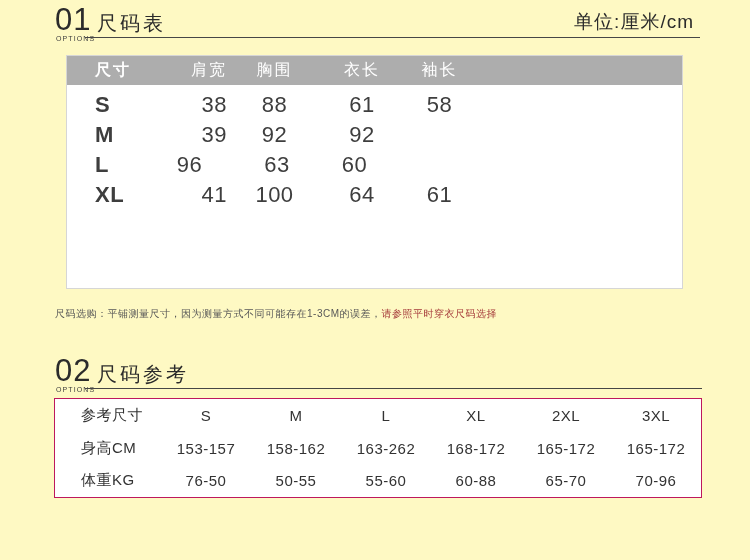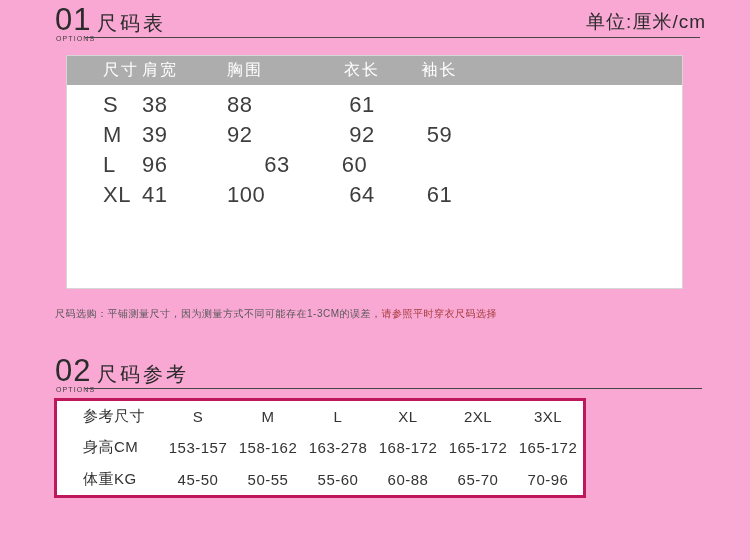--- a/index.html
+++ b/index.html
@@ -1,80 +1,80 @@
 <!DOCTYPE html>
 <html><head>
 <meta charset="utf-8">
 <style>
   * { margin:0; padding:0; box-sizing:border-box; }
   html,body { background:#ffffff; }
   .canvas {
-    position:relative; width:750px; height:560px; background:#f9a8d4;
+    position:relative; width:750px; height:560px; background:#fef9c3;
     font-family:"Liberation Sans","DejaVu Sans",sans-serif; overflow:hidden;
     color:#2d2d2d;
   }
   .sec-num { position:absolute; font-size:31px; line-height:32px; color:#2b2b2b; letter-spacing:1px; }
   .sec-opts { position:absolute; font-size:7px; color:#3c3c3c; letter-spacing:1.1px; }
   .sec-title { position:absolute; font-size:20px; letter-spacing:3px; color:#2b2b2b;text-align:center; }
   .unit { position:absolute; font-size:19px; letter-spacing:1px; color:#2b2b2b; }
   .rule { position:absolute; height:1px; background:#464646; }
 
   
   .size-table { position:absolute; left:66px; top:55px; width:617px; height:234px; border:1px solid #d6d6d6; background:#fff; }
   .size-thead { display:flex; align-items:center; height:29px; background:#adadad; color:#ffffff; font-size:16px; letter-spacing:2px; }
   .size-tbody { margin-top:5px; }
   .size-row { display:flex; align-items:center; height:30px; font-size:22px; color:#3e3e3e; letter-spacing:0.5px; }
-  .c1 { width:75px; padding-left:36px; text-align:left; }
-  .c2 { width:85px; text-align:left; }
-  .c3 { width:95px; text-align:left; }
+  .c1 { width:75px; padding-left:28px; text-align:left;font-weight:bold; }
+  .c2 { width:85px; text-align:right; }
+  .c3 { width:95px; text-align:center; }
   .c4 { width:80px; text-align:center; }
   .c5 { width:75px; text-align:center; }
 
   
   .note { position:absolute; left:55px; top:307px; font-size:10px; color:#575757; letter-spacing:0.5px; white-space:nowrap; }
   .note-red { color:#a53a3a; }
 
   
-  .ref-table { position:absolute; left:54px; top:398px; width:532px; height:100px; border:3px solid #be185d; display:flex; flex-direction:column; background:#fff; }
+  .ref-table { position:absolute; left:54px; top:398px; width:648px; height:100px; border:1px solid #be185d; display:flex; flex-direction:column; background:#fff; }
   .ref-row { flex:1; display:flex; align-items:center; font-size:15px; color:#333333; letter-spacing:0.5px; }
   .t2c1 { width:106px; padding-left:26px; text-align:left; }
   .t2c { flex:1; text-align:center; }
 </style>
 </head>
 <body>
 
 <div class="canvas">
 
   <div class="sec-num" style="left:55px; top:4px;">01</div>
   <div class="sec-opts" style="left:56px; top:35px;">OPTIONS</div>
   <div class="sec-title" style="left:97px; top:10px;">尺码表</div>
-  <div class="unit" style="right:44px; top:9px;">单位:厘米/cm</div>
+  <div class="unit" style="right:56px; top:9px;">单位:厘米/cm</div>
   <div class="rule" style="left:85px; top:37px; width:615px;"></div>
 
   <div class="size-table">
     <div class="size-thead">
       <span class="c1">尺寸</span>
       <span class="c2">肩宽</span>
       <span class="c3">胸围</span>
       <span class="c4">衣长</span>
       <span class="c5">袖长</span>
     </div>
     <div class="size-tbody">
       <div class="size-row">
         <span class="c1">S</span>
         <span class="c2">38</span>
         <span class="c3">88</span>
         <span class="c4">61</span>
+        <span class="c5">58</span>
       </div>
       <div class="size-row">
         <span class="c1">M</span>
         <span class="c2">39</span>
         <span class="c3">92</span>
         <span class="c4">92</span>
-        <span class="c5">59</span>
       </div>
       <div class="size-row">
         <span class="c1">L</span>
         <span class="c3">96</span>
         <span class="c4">63</span>
         <span class="c5">60</span>
       </div>
       <div class="size-row">
         <span class="c1">XL</span>
         <span class="c2">41</span>
@@ -101,28 +101,28 @@
       <span class="t2c">M</span>
       <span class="t2c">L</span>
       <span class="t2c">XL</span>
       <span class="t2c">2XL</span>
       <span class="t2c">3XL</span>
     </div>
     <div class="ref-row">
       <span class="t2c1">身高CM</span>
       <span class="t2c">153-157</span>
       <span class="t2c">158-162</span>
-      <span class="t2c">163-278</span>
+      <span class="t2c">163-262</span>
       <span class="t2c">168-172</span>
       <span class="t2c">165-172</span>
       <span class="t2c">165-172</span>
     </div>
     <div class="ref-row">
       <span class="t2c1">体重KG</span>
-      <span class="t2c">45-50</span>
+      <span class="t2c">76-50</span>
       <span class="t2c">50-55</span>
       <span class="t2c">55-60</span>
       <span class="t2c">60-88</span>
       <span class="t2c">65-70</span>
       <span class="t2c">70-96</span>
     </div>
   </div>
 
 </div>
 

